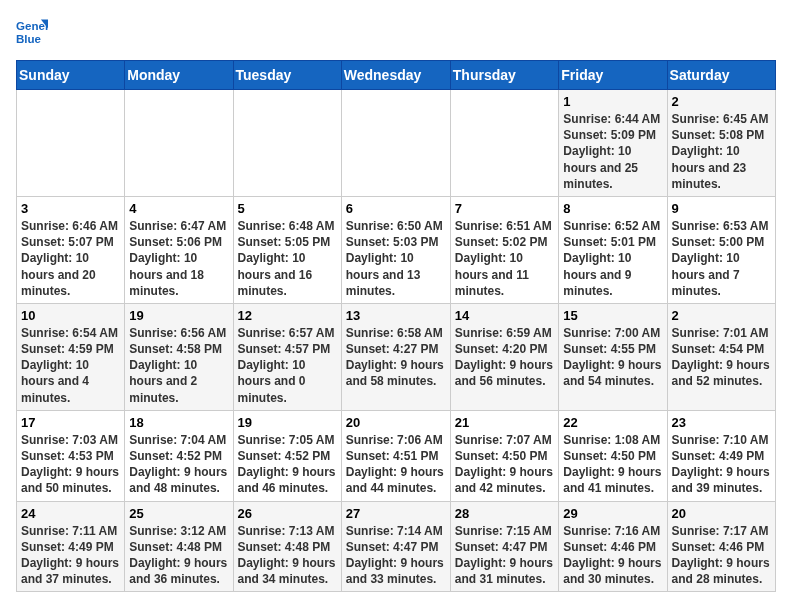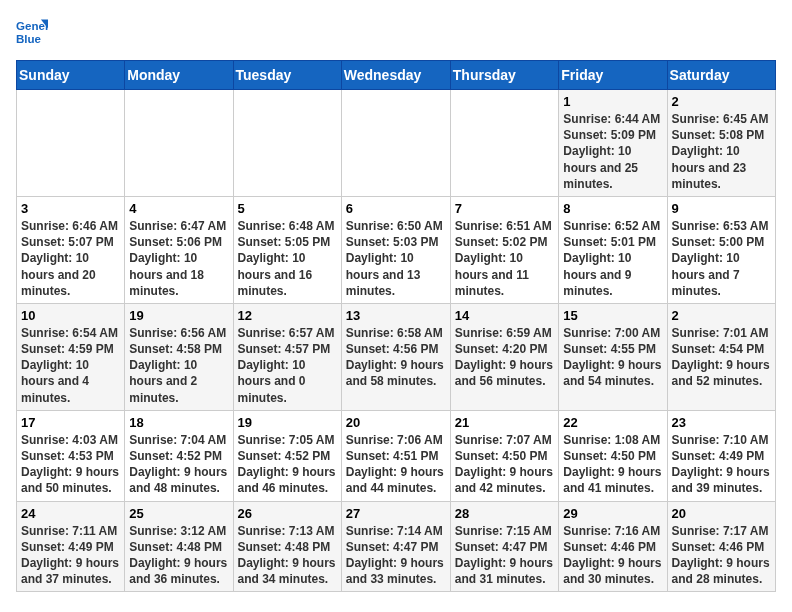--- a/index.html
+++ b/index.html
@@ -182,21 +182,21 @@
         </td>
         <td>
           <div class="day-num">12</div>
           <div class="day-info">Sunrise: 6:57 AM
 Sunset: 4:57 PM
 Daylight: 10 hours and 0 minutes.</div>
         </td>
         <td>
           <div class="day-num">13</div>
           <div class="day-info">Sunrise: 6:58 AM
-Sunset: 4:56 PM
+Sunset: 4:27 PM
 Daylight: 9 hours and 58 minutes.</div>
         </td>
         <td>
           <div class="day-num">14</div>
           <div class="day-info">Sunrise: 6:59 AM
 Sunset: 4:20 PM
 Daylight: 9 hours and 56 minutes.</div>
         </td>
         <td>
           <div class="day-num">15</div>
@@ -207,21 +207,21 @@
         <td>
           <div class="day-num">2</div>
           <div class="day-info">Sunrise: 7:01 AM
 Sunset: 4:54 PM
 Daylight: 9 hours and 52 minutes.</div>
         </td>
       </tr>
       <tr>
         <td>
           <div class="day-num">17</div>
-          <div class="day-info">Sunrise: 4:03 AM
+          <div class="day-info">Sunrise: 7:03 AM
 Sunset: 4:53 PM
 Daylight: 9 hours and 50 minutes.</div>
         </td>
         <td>
           <div class="day-num">18</div>
           <div class="day-info">Sunrise: 7:04 AM
 Sunset: 4:52 PM
 Daylight: 9 hours and 48 minutes.</div>
         </td>
         <td>

